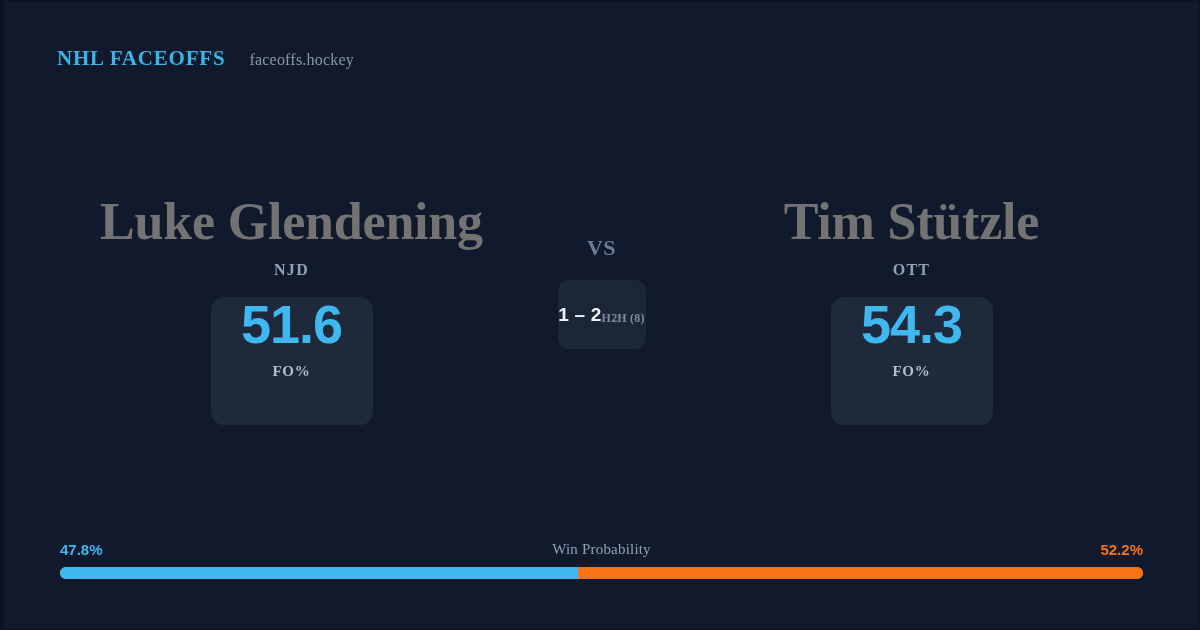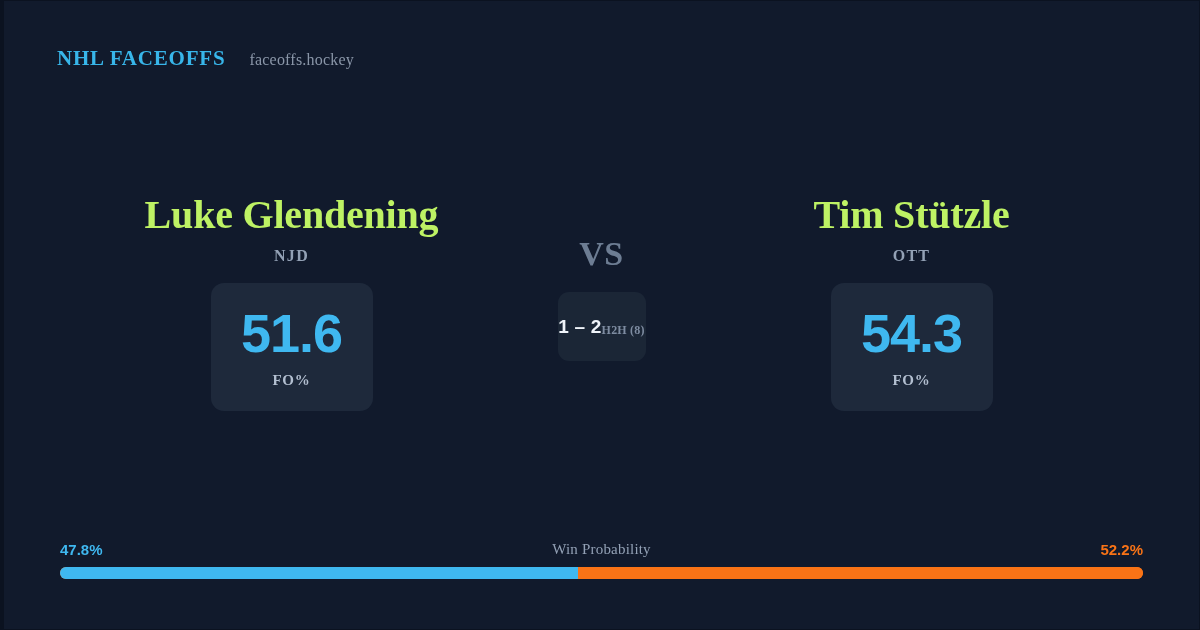--- a/index.html
+++ b/index.html
@@ -65,23 +65,23 @@
 
   .player {
     width: 440px;
     display: flex;
     flex-direction: column;
     align-items: center;
   }
 
   .player-name {
     font-family: "Liberation Serif", "DejaVu Serif", serif;
-    font-size: 40px;
-    font-weight: bold;
-    color: #bef264;
+    font-size: 52px;
+    font-weight: bold;
+    color: #737373;
     line-height: 1.18;
     white-space: nowrap;
     letter-spacing: -0.2px;
   }
 
   .player-team {
     margin-top: 9px;
     font-family: "Liberation Serif", "DejaVu Serif", serif;
     font-size: 16px;
     font-weight: bold;
@@ -91,21 +91,20 @@
 
   .stat-card {
     margin-top: 18px;
     width: 162px;
     height: 128px;
     background: #1e293b;
     border-radius: 13px;
     display: flex;
     flex-direction: column;
     align-items: center;
-    justify-content: center;
   }
 
   .stat-value {
     font-family: "Liberation Sans", "DejaVu Sans", sans-serif;
     font-size: 54px;
     font-weight: bold;
     color: #3fb8f0;
     line-height: 1;
     letter-spacing: -1px;
   }
@@ -123,21 +122,21 @@
   .center {
     width: 180px;
     display: flex;
     flex-direction: column;
     align-items: center;
     padding-top: 46px;
   }
 
   .vs {
     font-family: "Liberation Serif", "DejaVu Serif", serif;
-    font-size: 34px;
+    font-size: 22px;
     font-weight: bold;
     color: #6d7d93;
     letter-spacing: 0.5px;
     line-height: 1;
   }
 
   .h2h-box {
     margin-top: 21px;
     width: 88px;
     height: 69px;

